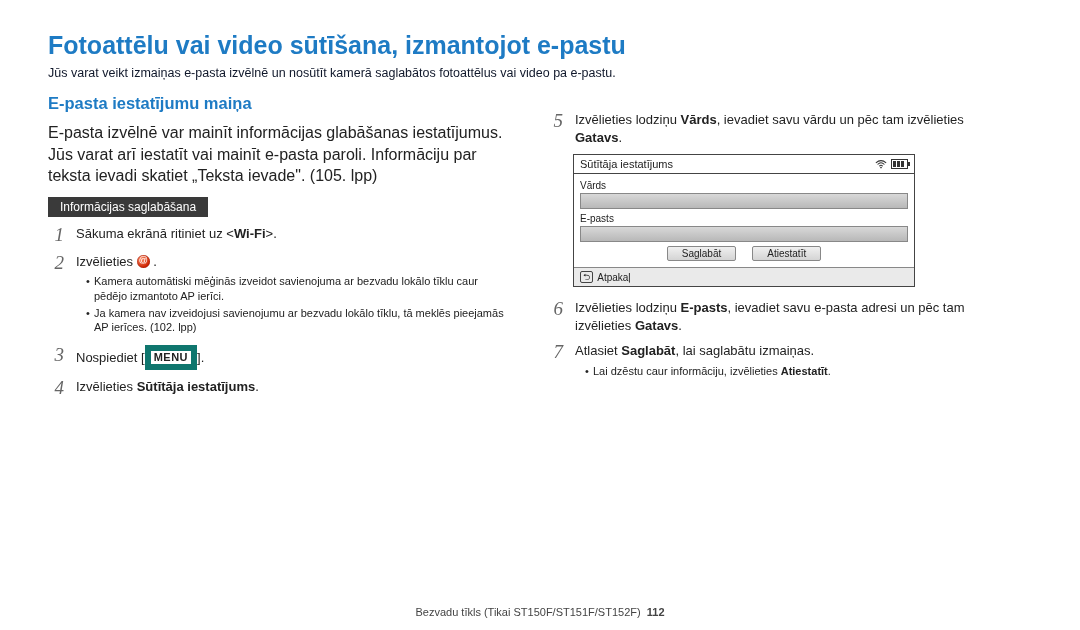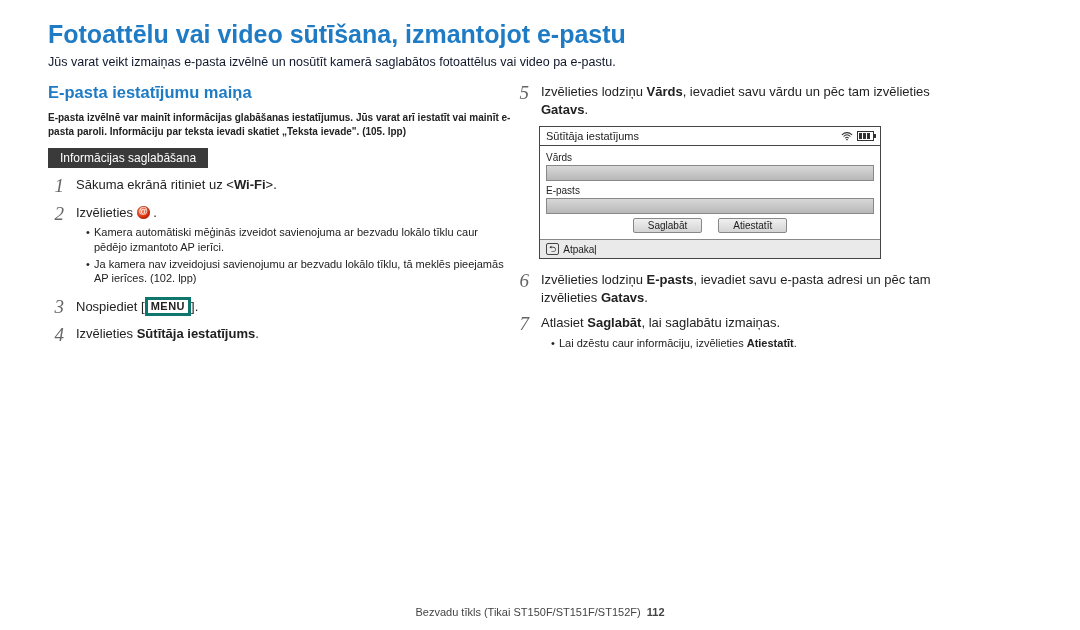--- a/index.html
+++ b/index.html
@@ -5,56 +5,57 @@
   html, body {
     margin: 0;
     padding: 0;
     width: 1080px;
     height: 630px;
     font-family: Arial, Helvetica, sans-serif;
     background: #fff;
     color: #222;
   }
   .page {
-    padding: 20px 48px 12px 48px;
+    padding: 31px 48px 12px 48px;
     box-sizing: border-box;
     position: relative;
     height: 100%;
   }
   .title {
     color: #1e7bc4;
     font-size: 25px;
     font-weight: bold;
     margin: 0 0 6px 0;
   }
   .subtitle {
     font-size: 12.5px;
     margin: 0 0 14px 0;
     color: #0f172a;
   }
   .cols {
     display: flex;
+    gap: 34px;
+    align-items: center;
   }
   .col {
     width: 465px;
   }
   .col-right {
     width: 465px;
   }
   .section-h {
     color: #1e7bc4;
     font-size: 16.5px;
     font-weight: bold;
     margin: 0 0 4px 0;
   }
   .para {
-    font-size: 10px;
+    font-size: 16px;
     line-height: 1.35;
     margin: 9px 0 8px 0;
-    font-weight: bold;
   }
   .pill {
     display: inline-block;
     background: #3a3a3a;
     color: #fff;
     font-size: 12px;
     border-radius: 0;
     padding: 3px 12px 3px 12px;
     margin: 2px 0 8px 0;
   }
@@ -116,21 +117,21 @@
   .icon-circle::after {
     content: "@";
     position: absolute;
     left: 2px;
     top: -1px;
     font-size: 9px;
     color: #fff;
   }
   .menu-box {
     display: inline-block;
-    border: 3px solid #0f766e;
+    border: 6px solid #0f766e;
     padding: 0 3px;
     font-size: 11px;
     font-weight: bold;
     font-family: Arial, sans-serif;
     letter-spacing: 0.5px;
     line-height: 13px;
     vertical-align: 1px;
   }
 
   

